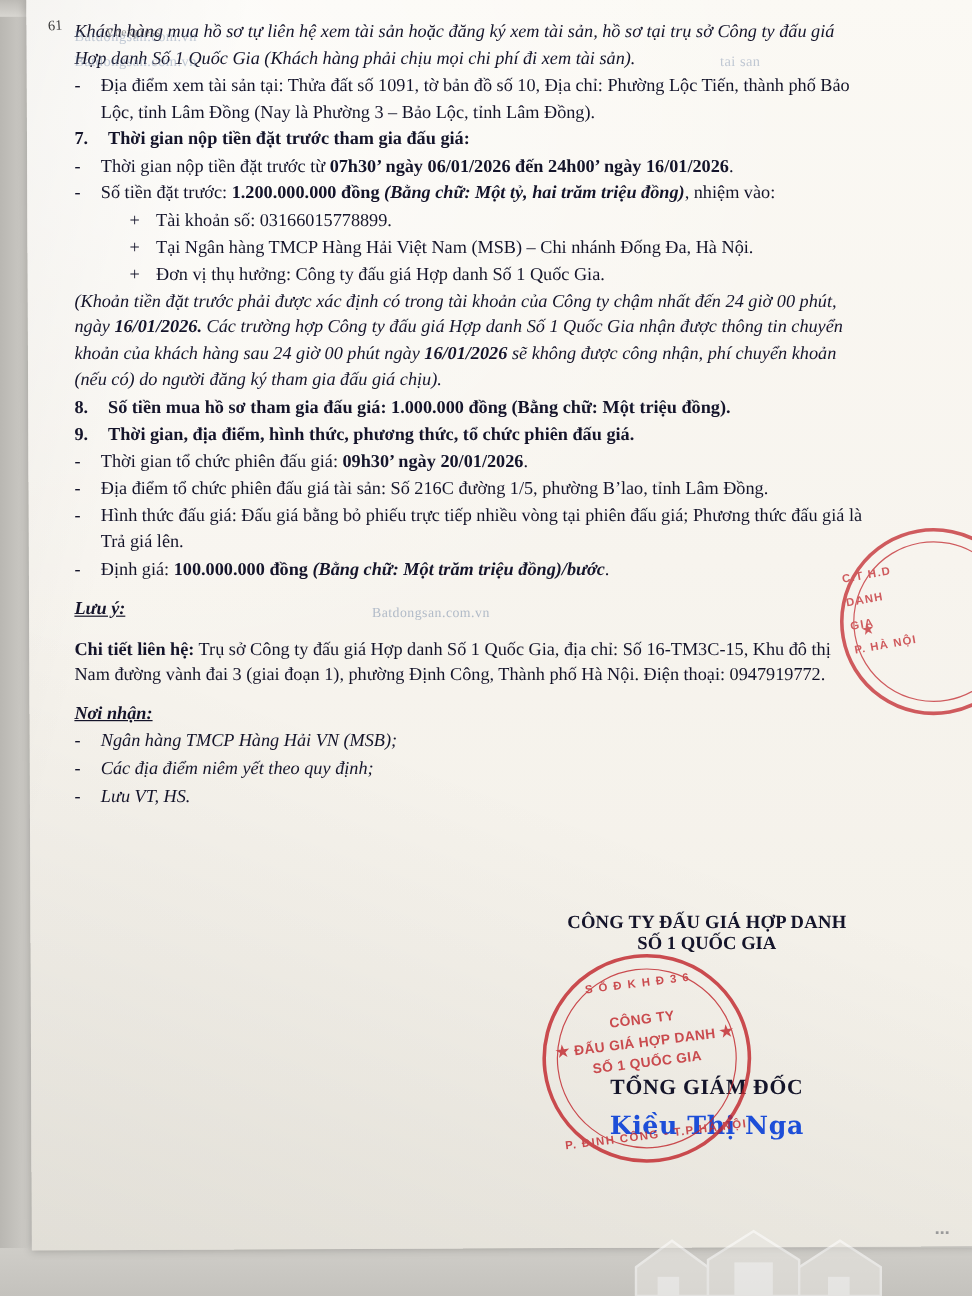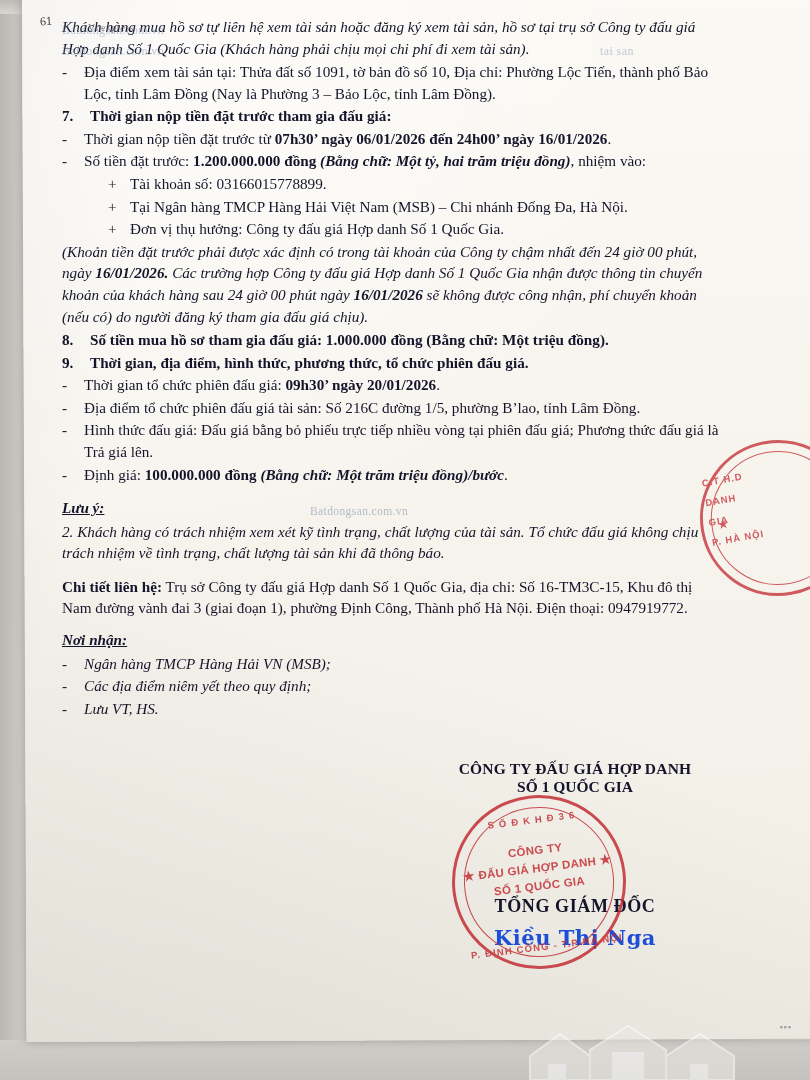--- a/index.html
+++ b/index.html
@@ -73,21 +73,21 @@
   .hang .mark.num { width: 20px; flex: 0 0 20px; font-weight: bold; }
   .hang .txt { flex: 1 1 auto; }
 
   .sub-list .hang { margin-left: 46px; }
 
   .luuy-title { font-weight: bold; font-style: italic; text-decoration: underline; margin-top: 12px; }
   .noinhan-title { font-weight: bold; font-style: italic; text-decoration: underline; margin-top: 10px; }
 
   .sign-block {
     position: absolute;
-    left: 410px;
+    left: 424px;
     top: 760px;
     width: 330px;
     text-align: center;
     color: #14142a;
     font-family: "Liberation Serif", serif;
   }
   .sign-block .l1 { font-weight: bold; font-size: 15.5px; letter-spacing: .2px; }
   .sign-block .l2 { font-weight: bold; font-size: 15.5px; }
   .sign-block .l3 { font-weight: bold; font-size: 18px; margin-top: 100px; letter-spacing: .6px; }
   .sign-name {
@@ -300,21 +300,20 @@
       <span class="mark">-</span>
       <span class="txt">Hình thức đấu giá: Đấu giá bằng bỏ phiếu trực tiếp nhiều vòng tại phiên đấu giá; Phương thức đấu giá là Trả giá lên.</span>
     </div>
 
     <div class="hang">
       <span class="mark">-</span>
       <span class="txt"><span>Định giá: </span><span class="bold">100.000.000 đồng </span><span class="bi">(Bằng chữ: Một trăm triệu đồng)/bước</span><span>.</span></span>
     </div>
 
     <p class="para luuy-title">Lưu ý:</p>
-    <p class="para italic">2. Khách hàng có trách nhiệm xem xét kỹ tình trạng, chất lượng của tài sản. Tổ chức đấu giá không chịu trách nhiệm về tình trạng, chất lượng tài sản khi đã thông báo.</p>
 
     <p class="para" style="margin-top:12px"><span class="bold">Chi tiết liên hệ:</span><span> Trụ sở Công ty đấu giá Hợp danh Số 1 Quốc Gia, địa chỉ: Số 16-TM3C-15, Khu đô thị Nam đường vành đai 3 (giai đoạn 1), phường Định Công, Thành phố Hà Nội. Điện thoại: 0947919772.</span></p>
 
     <p class="para noinhan-title">Nơi nhận:</p>
 
     <div class="hang" style="width:330px">
       <span class="mark">-</span>
       <span class="txt italic">Ngân hàng TMCP Hàng Hải VN (MSB);</span>
     </div>
     <div class="hang" style="width:330px">

